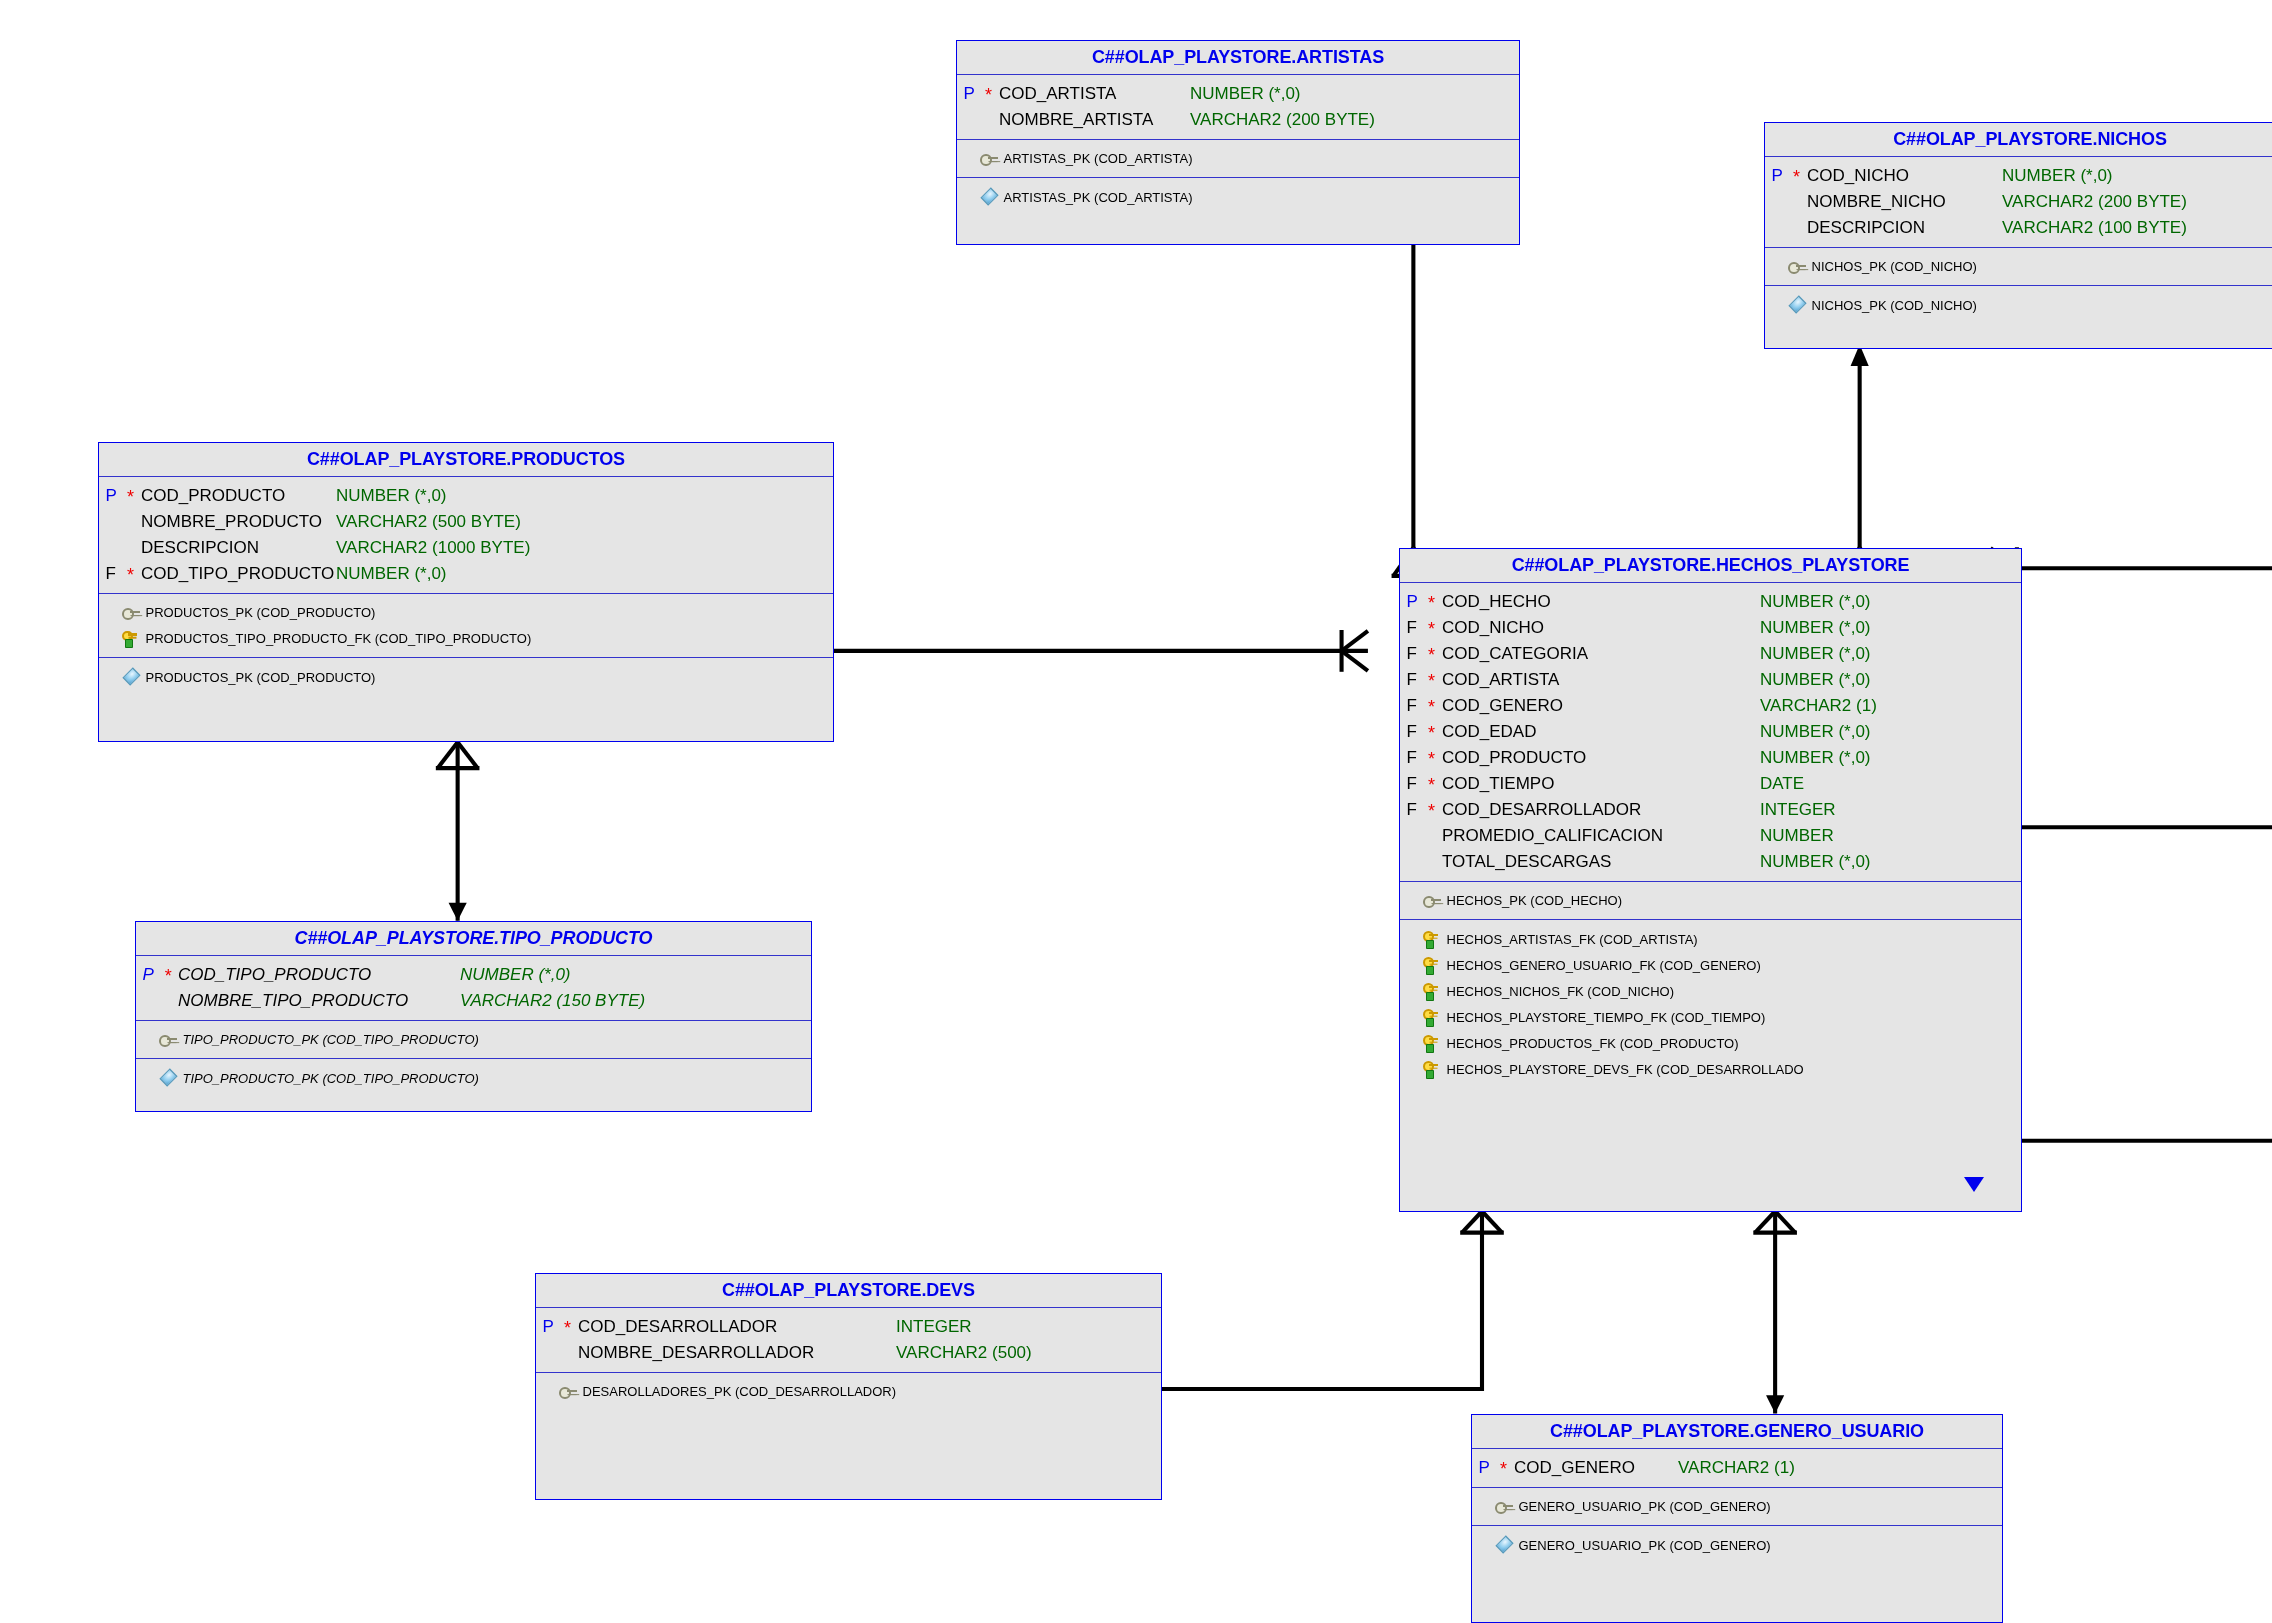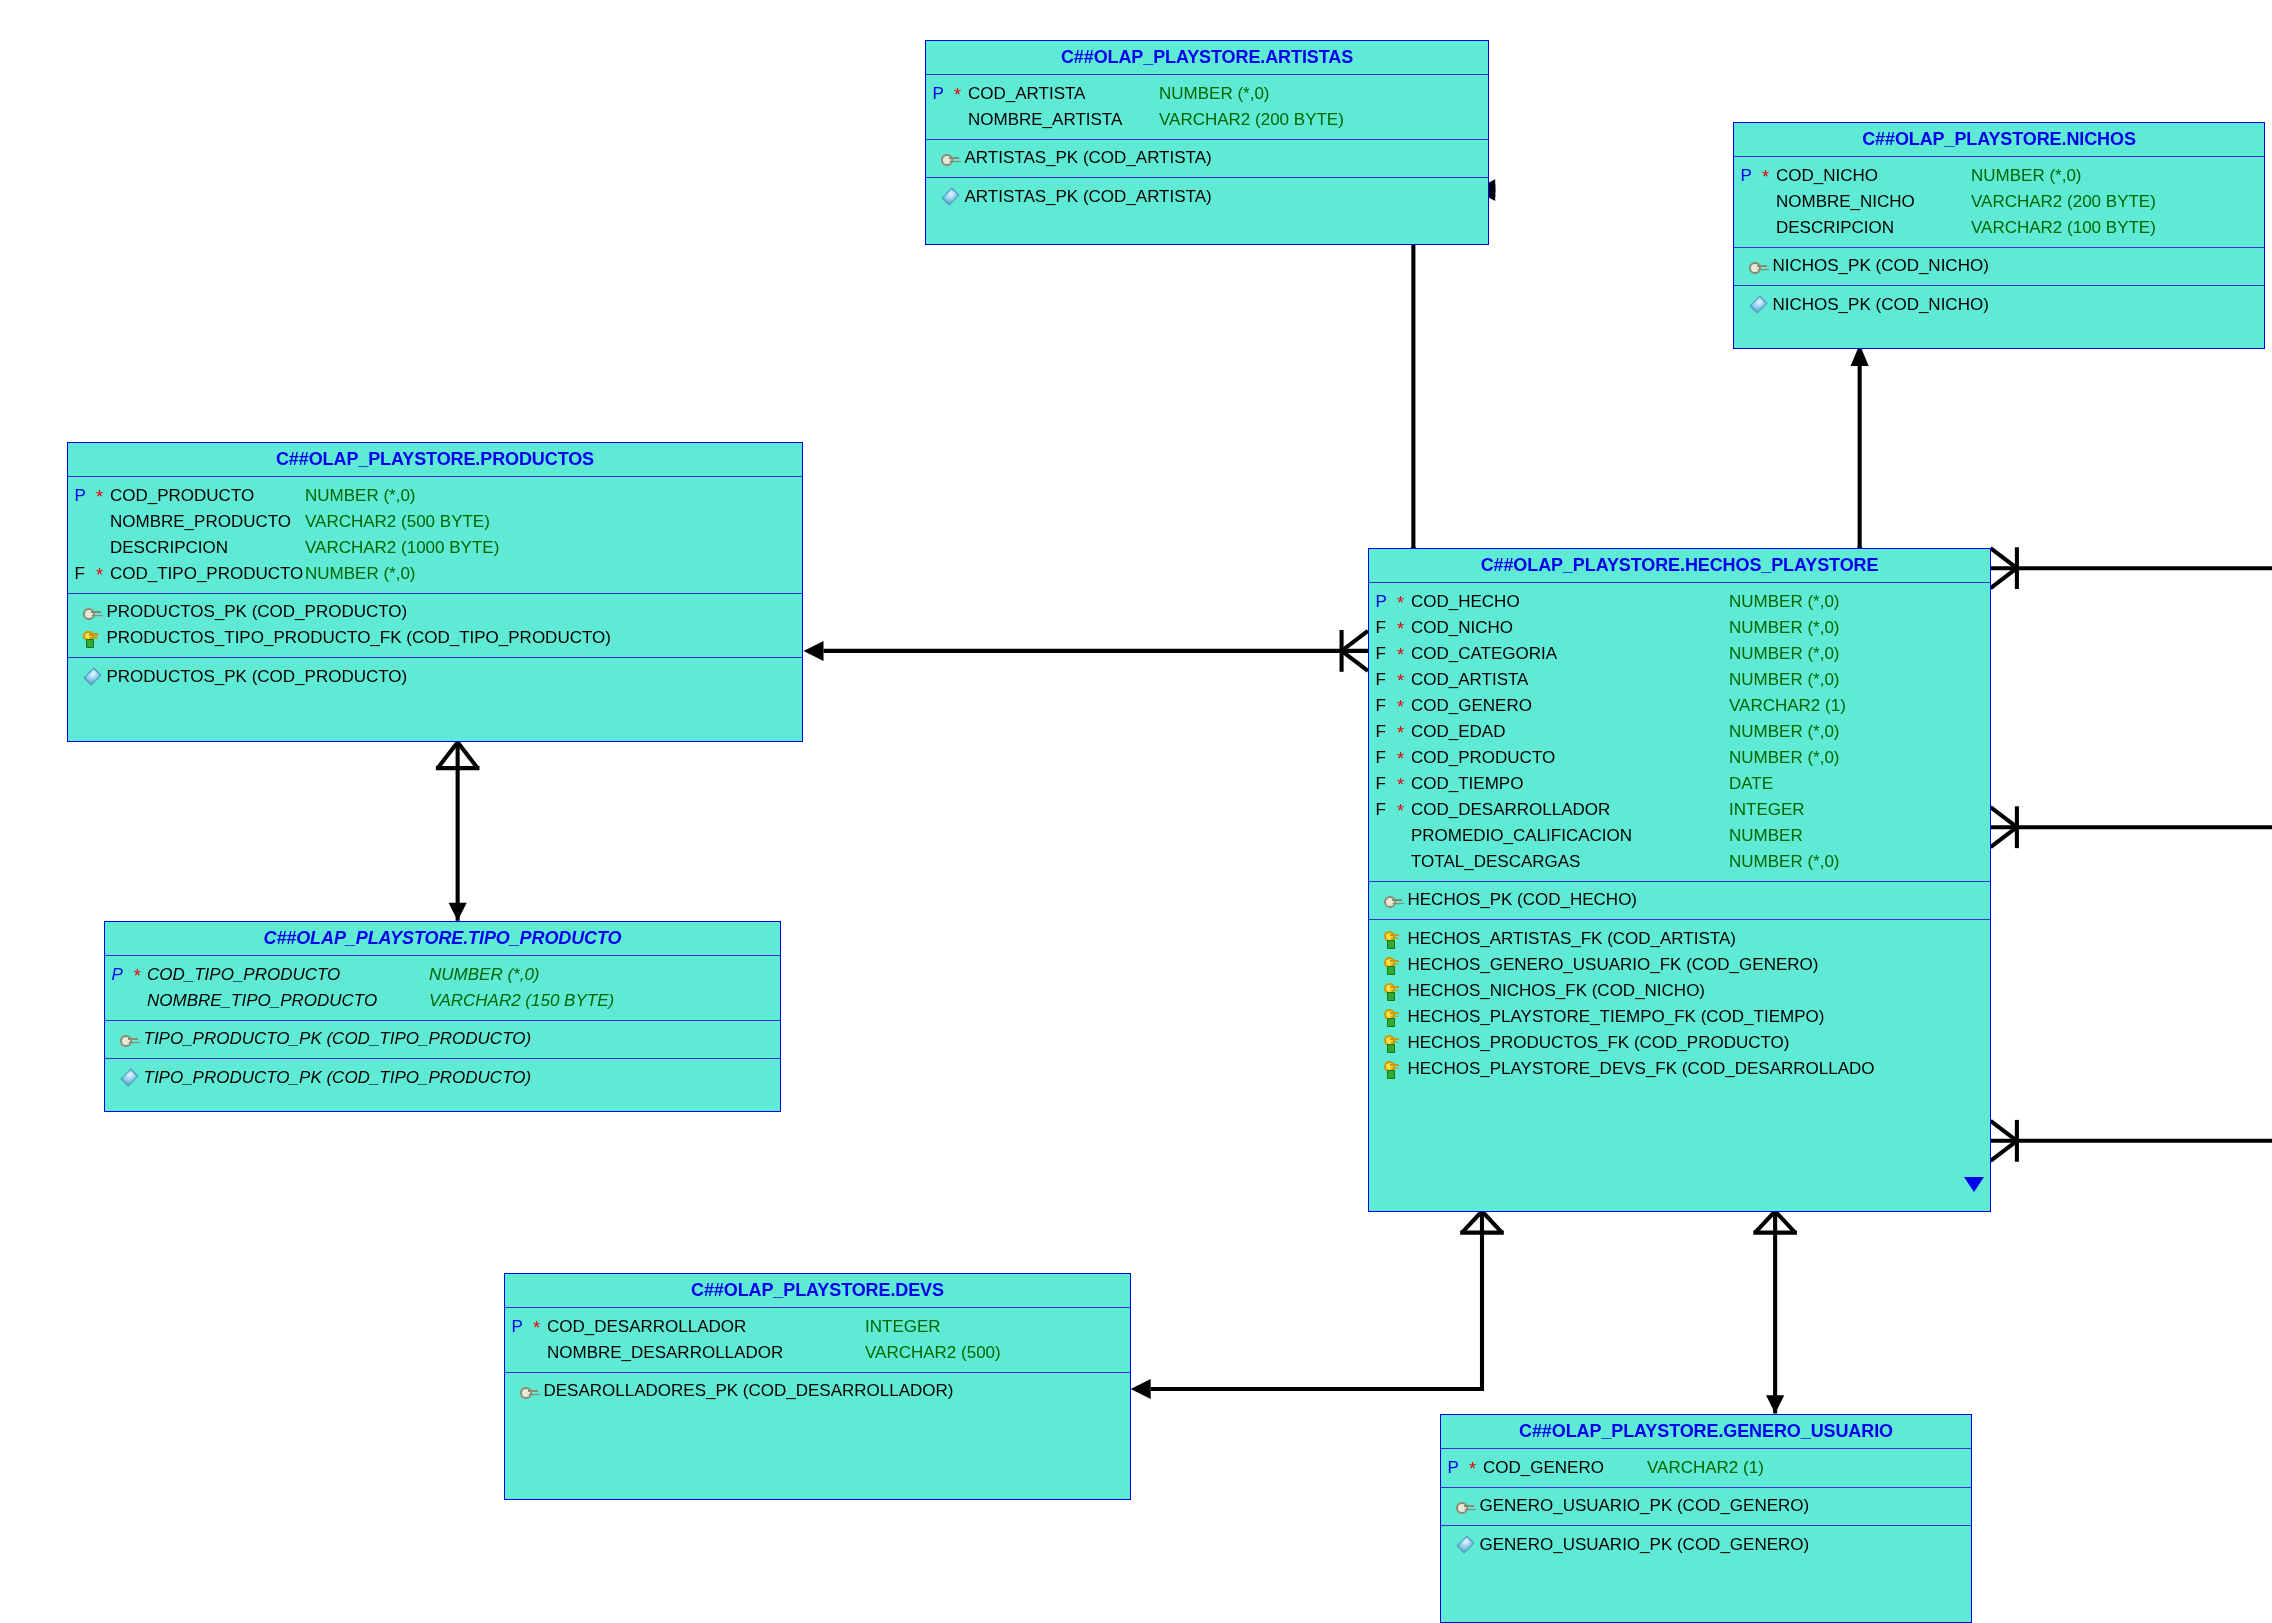--- a/index.html
+++ b/index.html
@@ -1,38 +1,38 @@
 <!DOCTYPE html>
 <html style="font-size:7.3px"><head>
 <meta charset="utf-8">
 <style>
   html,body{margin:0;padding:0;background:#ffffff;}
   body{width:2944px;height:1624px;position:relative;overflow:hidden;
        font-family:"Liberation Sans","DejaVu Sans",sans-serif;}
   #canvas{position:absolute;left:0;top:0;width:2944px;height:1624px;}
 
   
-  .entity{position:absolute;background:#5eead4;border:1.8px solid #0000ee;
-          box-sizing:border-box;overflow:hidden;z-index:5;}
+  .entity{position:absolute;background:#e5e5e5;border:1.8px solid #0000ee;
+          box-sizing:border-box;overflow:hidden;z-index:5;margin-left:31px;}
   .ent-title{text-align:center;color:#0000ee;font-weight:bold;
              font-size:18px;letter-spacing:-0.1px;
              padding:5.9px 1.8px 5.9px 1.8px;white-space:nowrap;}
   .sep{height:0;border-top:1.4px solid #3333cc;}
   .sec{padding:5.9px 0 5.9px 0;}
   .row{display:flex;align-items:center;height:26px;white-space:nowrap;
        font-size:17px;color:#000000;}
   .kcol{width:21px;text-align:left;color:#0000ee;font-weight:normal;
         padding-left:6.4px;box-sizing:border-box;flex:0 0 auto;}
   .kcol.f{color:#000000;}
   .mcol{width:21px;text-align:center;color:#ee0000;flex:0 0 auto;
         font-size:18px;line-height:1;padding-top:2.7px;box-sizing:border-box;}
   .ncol{flex:0 0 auto;}
   .tcol{color:#006600;flex:0 0 auto;}
   .cons-row{display:flex;align-items:center;height:26px;white-space:nowrap;
-            font-size:17px;color:#000000;padding-left:14px;}
+            font-size:13px;color:#000000;padding-left:22px;}
   .cons-row .lbl{padding-left:4.5px;}
 
   
   .ico{width:20px;height:17.3px;position:relative;flex:0 0 auto;display:inline-block;}
   
   .ico-pkkey::before{content:"";position:absolute;left:1.4px;top:4.1px;width:7.7px;height:7.7px;
       border-radius:50%;border:2.3px solid #8a8a70;background:#e8e8d8;}
   .ico-pkkey::after{content:"";position:absolute;left:8.6px;top:6.8px;width:10px;height:2.7px;
       background:#8a8a70;box-shadow:0 3.6px 0 -0.5px #8a8a70, 2.7px 3.6px 0 -0.5px #8a8a70;}
   

